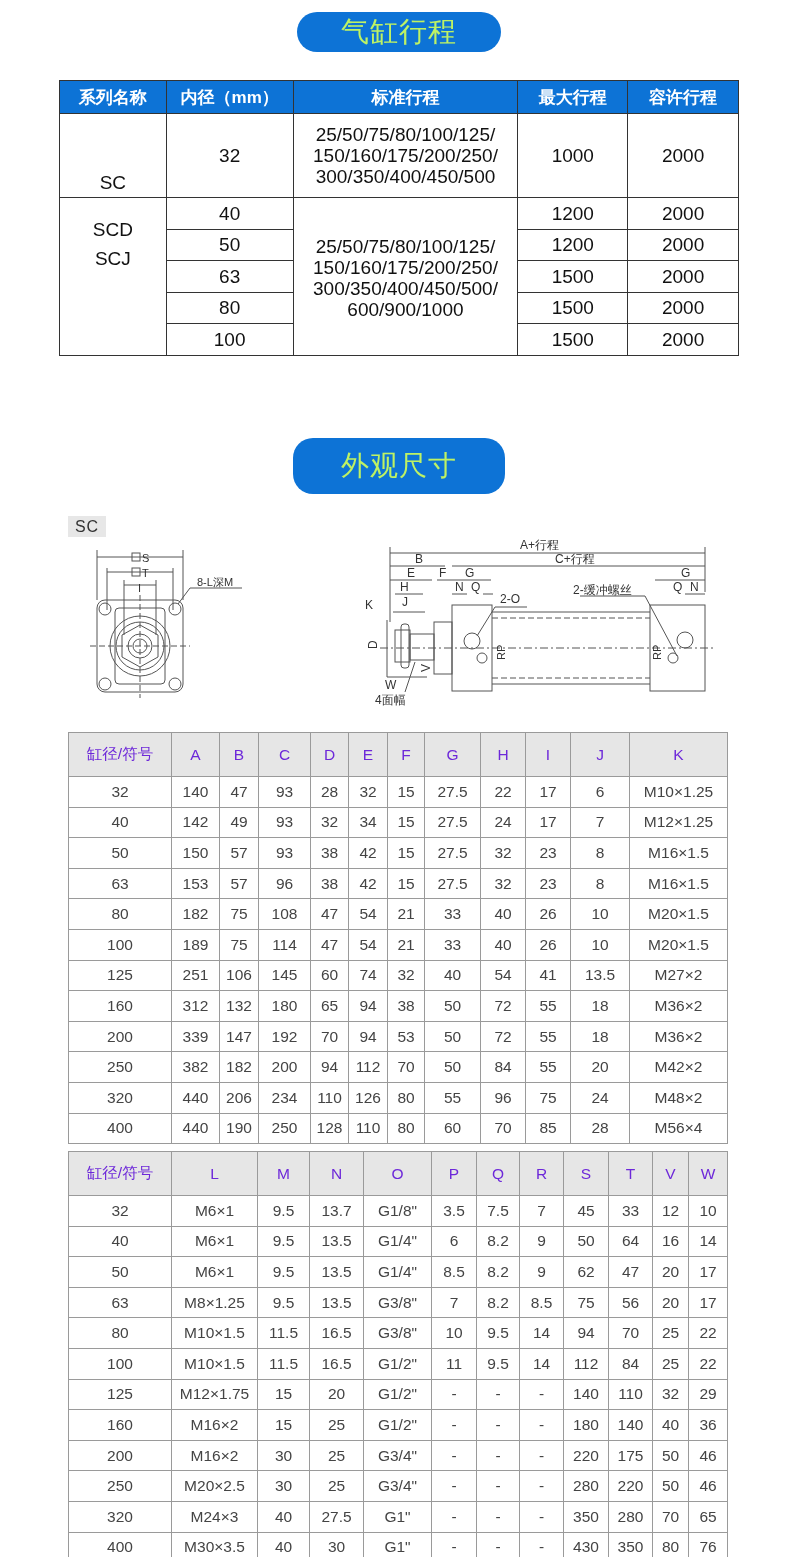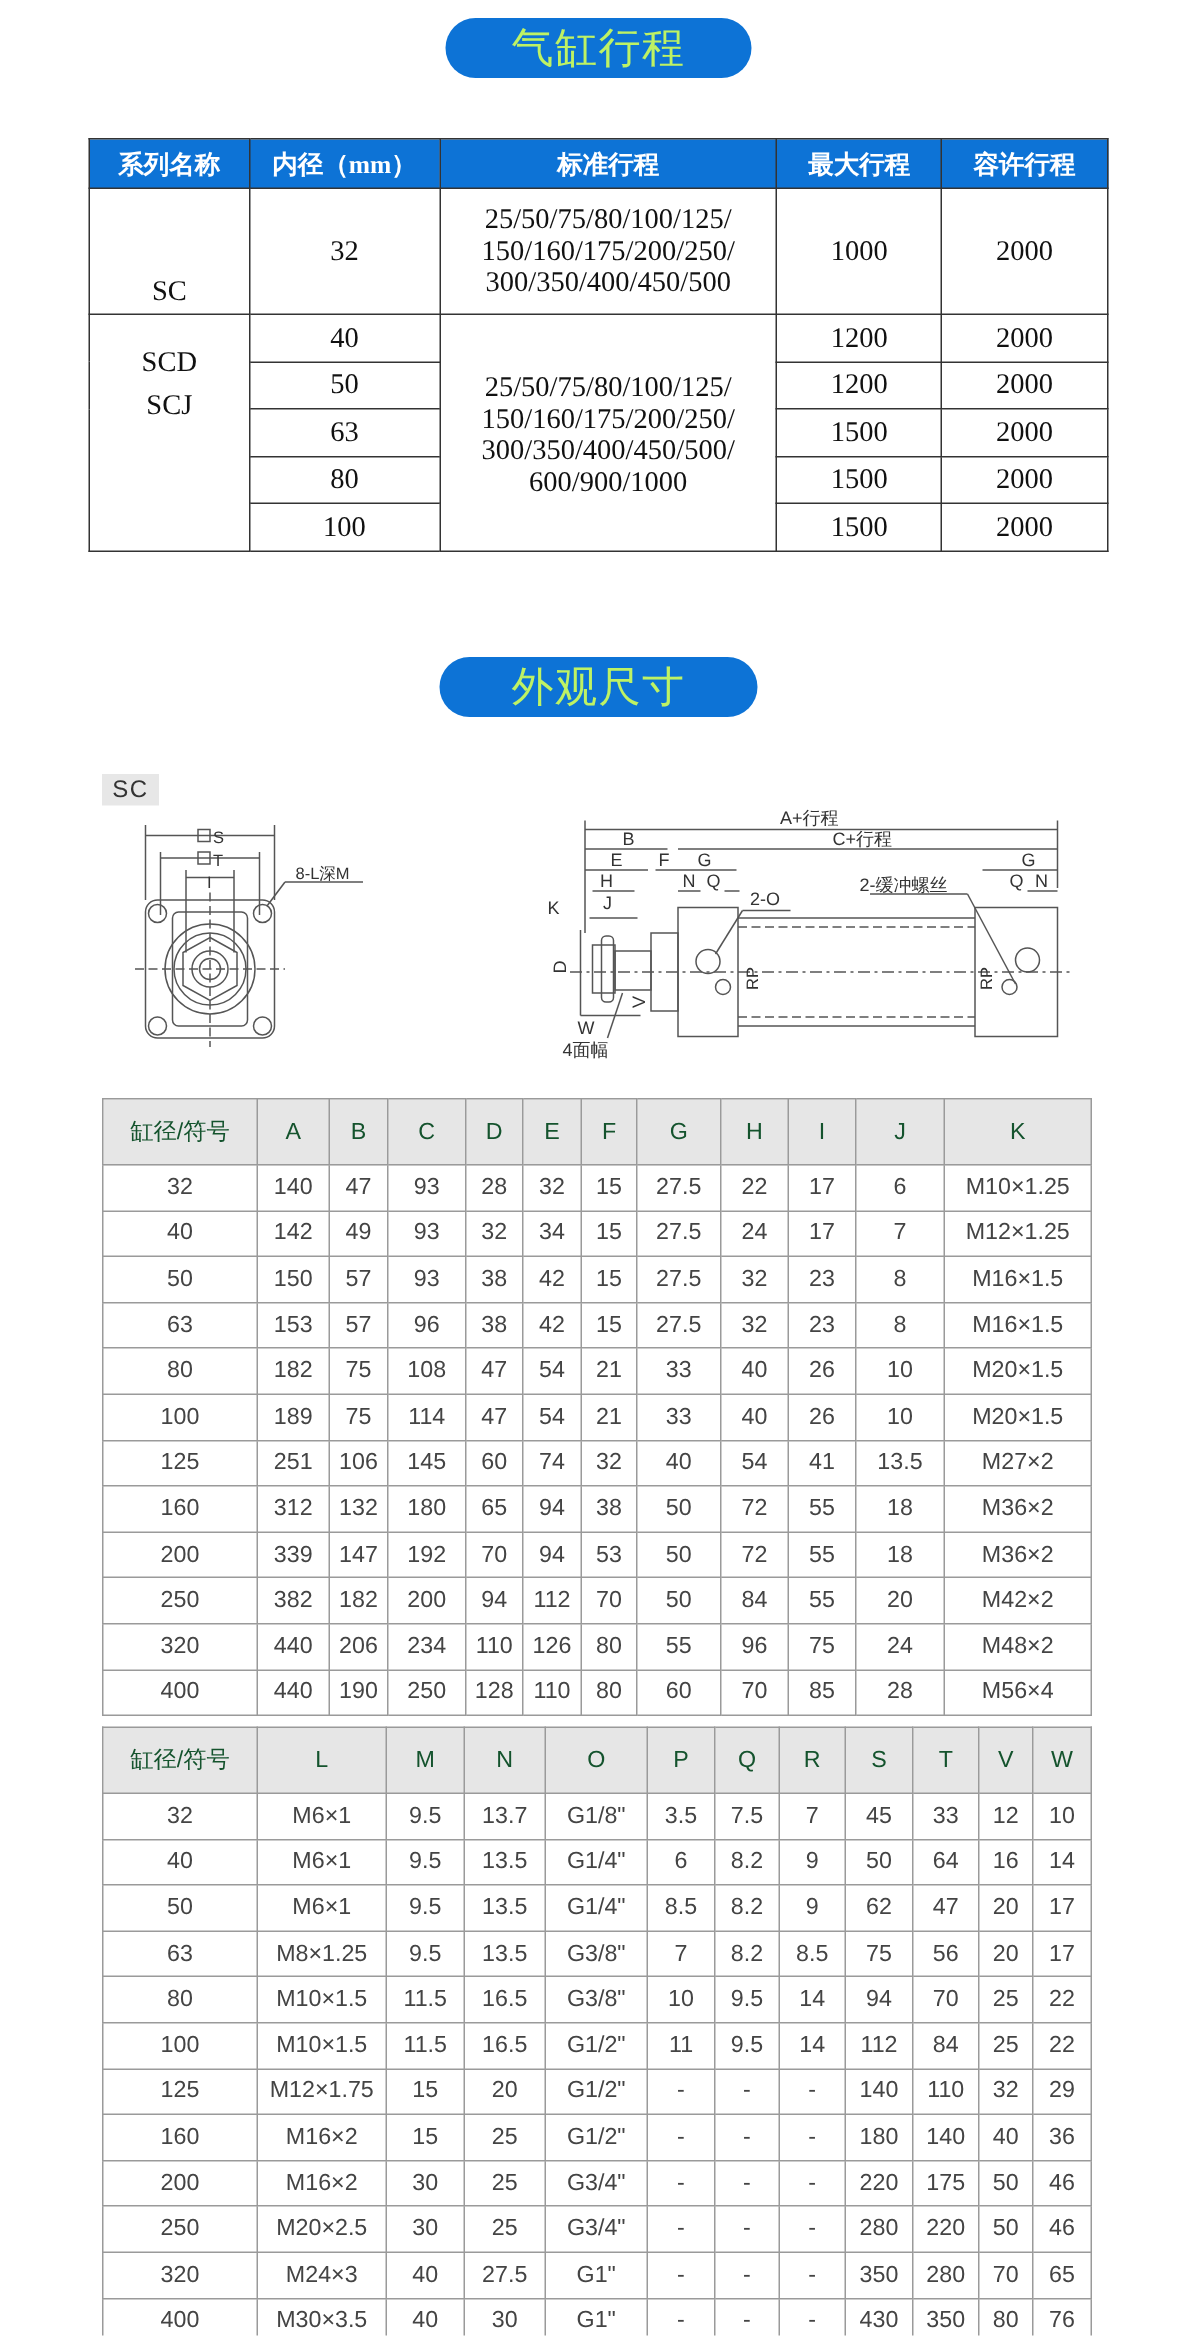--- a/index.html
+++ b/index.html
@@ -1,34 +1,34 @@
 <!DOCTYPE html>
 <html><head>
 <meta charset="utf-8">
 <style>
   * { box-sizing: border-box; margin: 0; padding: 0; }
   body { width: 790px; height: 1557px; background: #fff; position: relative; font-family: "DejaVu Sans", "Liberation Sans", sans-serif; overflow: hidden; }
   .pill { position: absolute; background: #0d73d6; color: #bef264; border-radius: 20px; display: flex; align-items: center; justify-content: center; font-size: 28px; letter-spacing: 1px; }
   #pill1 { left: 297px; top: 12px; width: 204px; height: 40px; }
-  #pill2 { left: 293px; top: 438px; width: 212px; height: 40px; justify-content: center; }
-
-  table.stroke { position: absolute; left: 59px; top: 92px; width: 680px; border-collapse: collapse; font-family: Liberation Serif, serif; color: #111; }
+  #pill2 { left: 293px; top: 438px; width: 212px; height: 56px; justify-content: center; }
+
+  table.stroke { position: absolute; left: 59px; top: 80px; width: 680px; border-collapse: collapse; font-family: Liberation Sans, sans-serif; color: #111; }
   table.stroke th, table.stroke td { border: 1px solid #333; text-align: center; font-weight: normal; }
   table.stroke th { background: #0d73d6; color: #fff; height: 33px; font-size: 17px; font-weight: bold; }
   table.stroke td { font-size: 19px; line-height: 21px; }
   table.stroke tr.r { height: 31.5px; }
 
   .tag { position: absolute; left: 68px; top: 516px; width: 38px; height: 21px; background: #e7e7e7; color: #333; font-family: "Liberation Sans", sans-serif; font-size: 16px; display: flex; align-items: center; justify-content: center; letter-spacing: 1px; }
 
   svg.dwg { position: absolute; }
   svg text { font-family: "Liberation Sans", sans-serif; fill: #333; }
 
   table.dim { position: absolute; left: 68px; border-collapse: collapse; font-family: "Liberation Sans", sans-serif; color: #444; table-layout: fixed; }
   table.dim th, table.dim td { border: 1px solid #9a9a9a; text-align: center; font-weight: normal; font-size: 15.5px; padding: 0; white-space: nowrap; }
-  table.dim th { background: #e6e6e6; height: 44px; color: #14532d; }
+  table.dim th { background: #e6e6e6; height: 44px; color: #6d28d9; }
   table.dim td { height: 30.6px; }
   #dim1 { top: 732px; width: 659px; }
   #dim2 { top: 1151px; width: 659px; }
 </style>
 </head>
 <body>
 
 <div class="pill" id="pill1">
   <span>气缸行程</span>
 </div>

